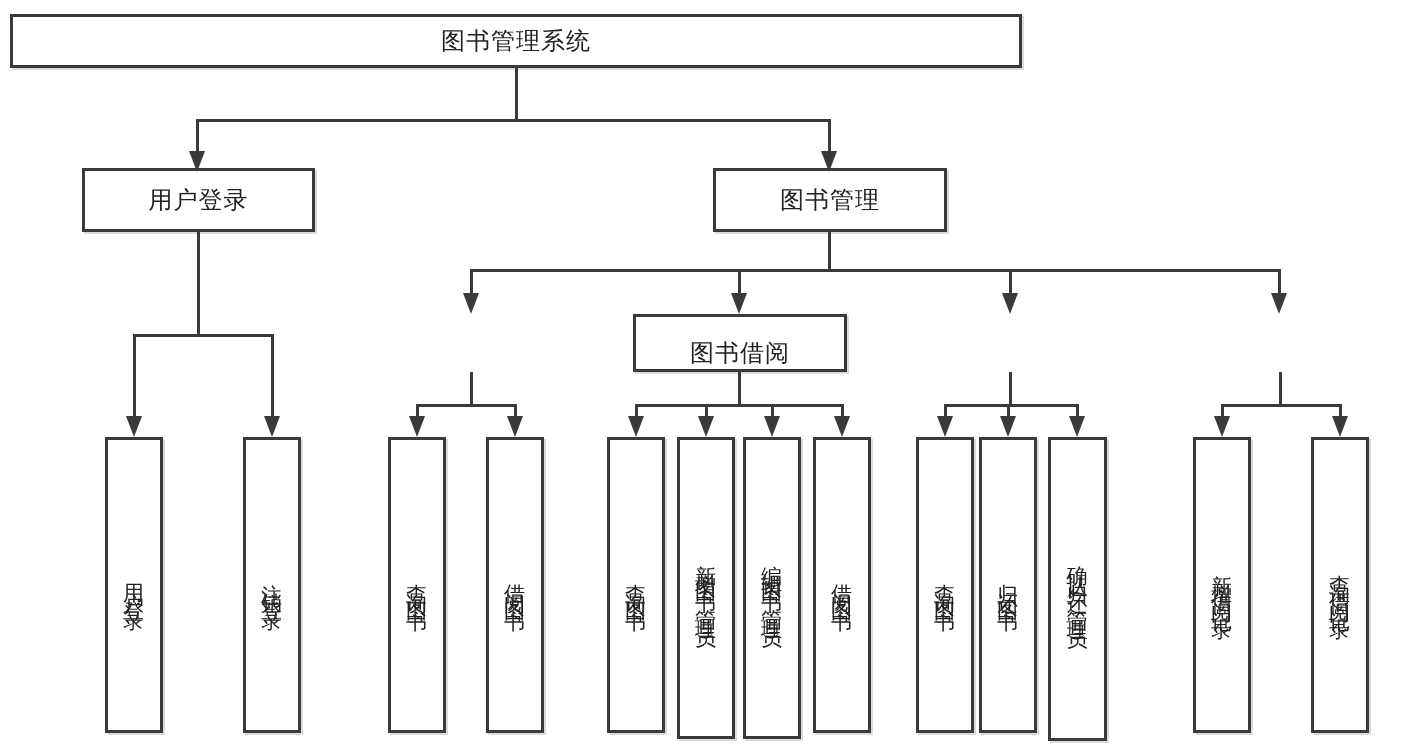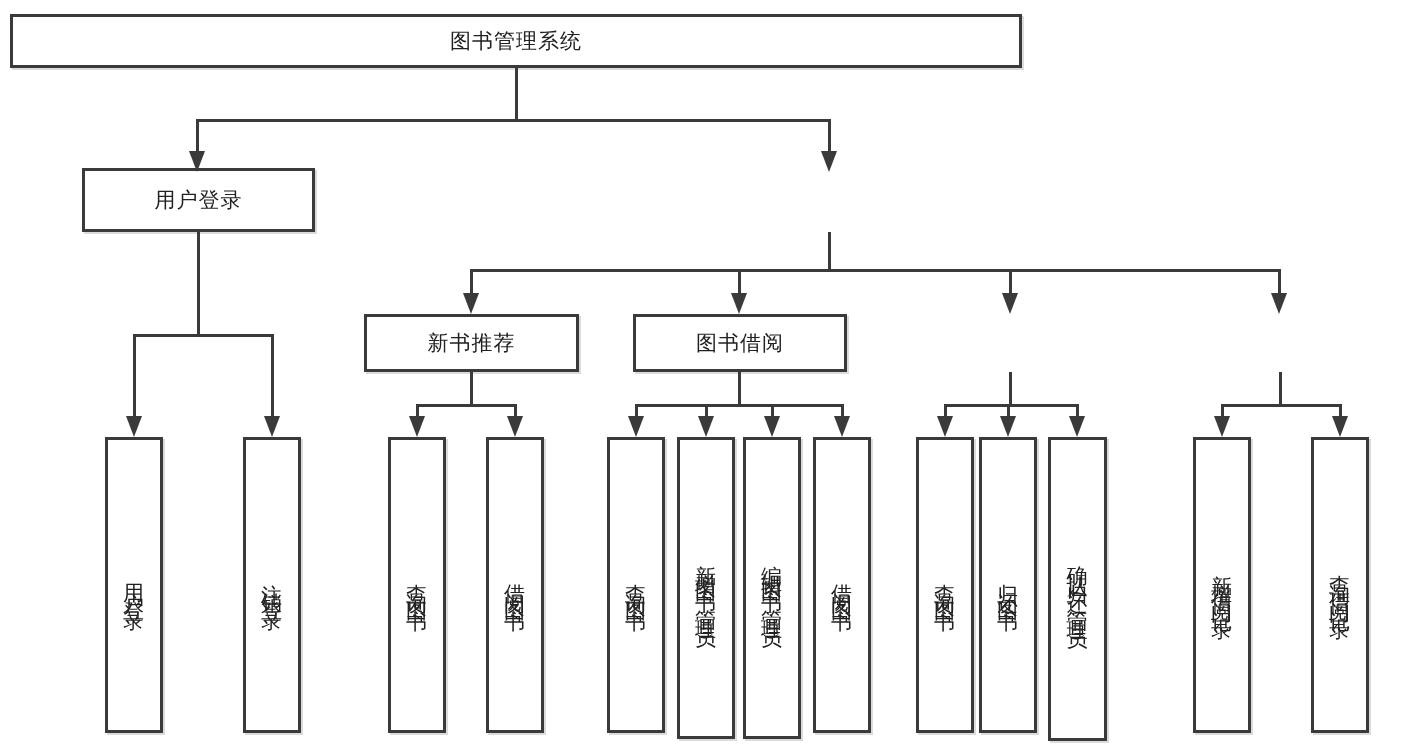--- a/index.html
+++ b/index.html
@@ -5,21 +5,21 @@
   html,body{margin:0;padding:0;background:#ffffff;}
   .canvas{
     position:relative;width:1405px;height:747px;background:#ffffff;
     font-family:"Liberation Sans","DejaVu Sans",sans-serif;overflow:hidden;
   }
   .box{
     position:absolute;background:#ffffff;border:3px solid #3a3a3a;
     box-sizing:border-box;display:flex;align-items:center;justify-content:center;
     color:#212121;box-shadow:2px 2px 0 rgba(90,90,90,0.22);
   }
-  .h-label{font-size:21px;letter-spacing:1px;white-space:nowrap;}
+  .h-label{font-size:24px;letter-spacing:1px;white-space:nowrap;}
   .v-label{
     writing-mode:vertical-rl;text-orientation:mixed;
     font-size:21px;letter-spacing:9px;line-height:1;white-space:nowrap;
   }
   .vl{position:absolute;width:3px;background:#3a3a3a;}
   .hl{position:absolute;height:3px;background:#3a3a3a;}
   .arrow{
     position:absolute;width:0;height:0;
     border-left:8px solid transparent;border-right:8px solid transparent;
     border-top:21px solid #3a3a3a;
@@ -27,21 +27,21 @@
   .watermark{
     position:absolute;left:1150px;top:714px;z-index:5;
     font-size:22px;color:rgba(150,150,150,0.88);letter-spacing:1px;
     text-shadow:1px 1px 0 rgba(255,255,255,0.8);white-space:nowrap;
   }
   
   #b-root{left:10px;top:14px;width:1012px;height:54px;}
   #b-user-login{left:82px;top:168px;width:233px;height:64px;}
   #b-book-mgmt{left:713px;top:168px;width:234px;height:64px;}
   #b-new-rec{left:364px;top:314px;width:215px;height:58px;}
-  #b-borrow{left:633px;top:314px;width:214px;height:58px;}
+  #b-borrow{left:633px;top:314px;width:214px;height:58px;align-items:flex-end;}
   #b-current{left:903px;top:314px;width:215px;height:58px;}
   #b-records{left:1173px;top:314px;width:214px;height:58px;}
   #v1{left:105px;top:437px;width:58px;height:296px;}
   #v2{left:243px;top:437px;width:58px;height:296px;}
   #v3{left:388px;top:437px;width:58px;height:296px;}
   #v4{left:486px;top:437px;width:58px;height:296px;}
   #v5{left:607px;top:437px;width:58px;height:296px;}
   #v6{left:677px;top:437px;width:58px;height:302px;}
   #v7{left:743px;top:437px;width:58px;height:302px;}
   #v8{left:813px;top:437px;width:58px;height:296px;}
@@ -56,24 +56,24 @@
 
 <div class="canvas">
 
   <div class="box" id="b-root">
     <span class="h-label">图书管理系统</span>
   </div>
 
   <div class="box" id="b-user-login">
     <span class="h-label">用户登录</span>
   </div>
+  <div class="box" id="b-book-mgmt">
+    <span class="h-label">图书管理</span>
+  </div>
 
-  <div class="box" id="b-new-rec">
-    <span class="h-label">新书推荐</span>
-  </div>
   <div class="box" id="b-borrow">
     <span class="h-label">图书借阅</span>
   </div>
 
   <div class="box" id="v1">
     <span class="v-label">用户登录</span>
   </div>
   <div class="box" id="v2">
     <span class="v-label">注销登录</span>
   </div>

